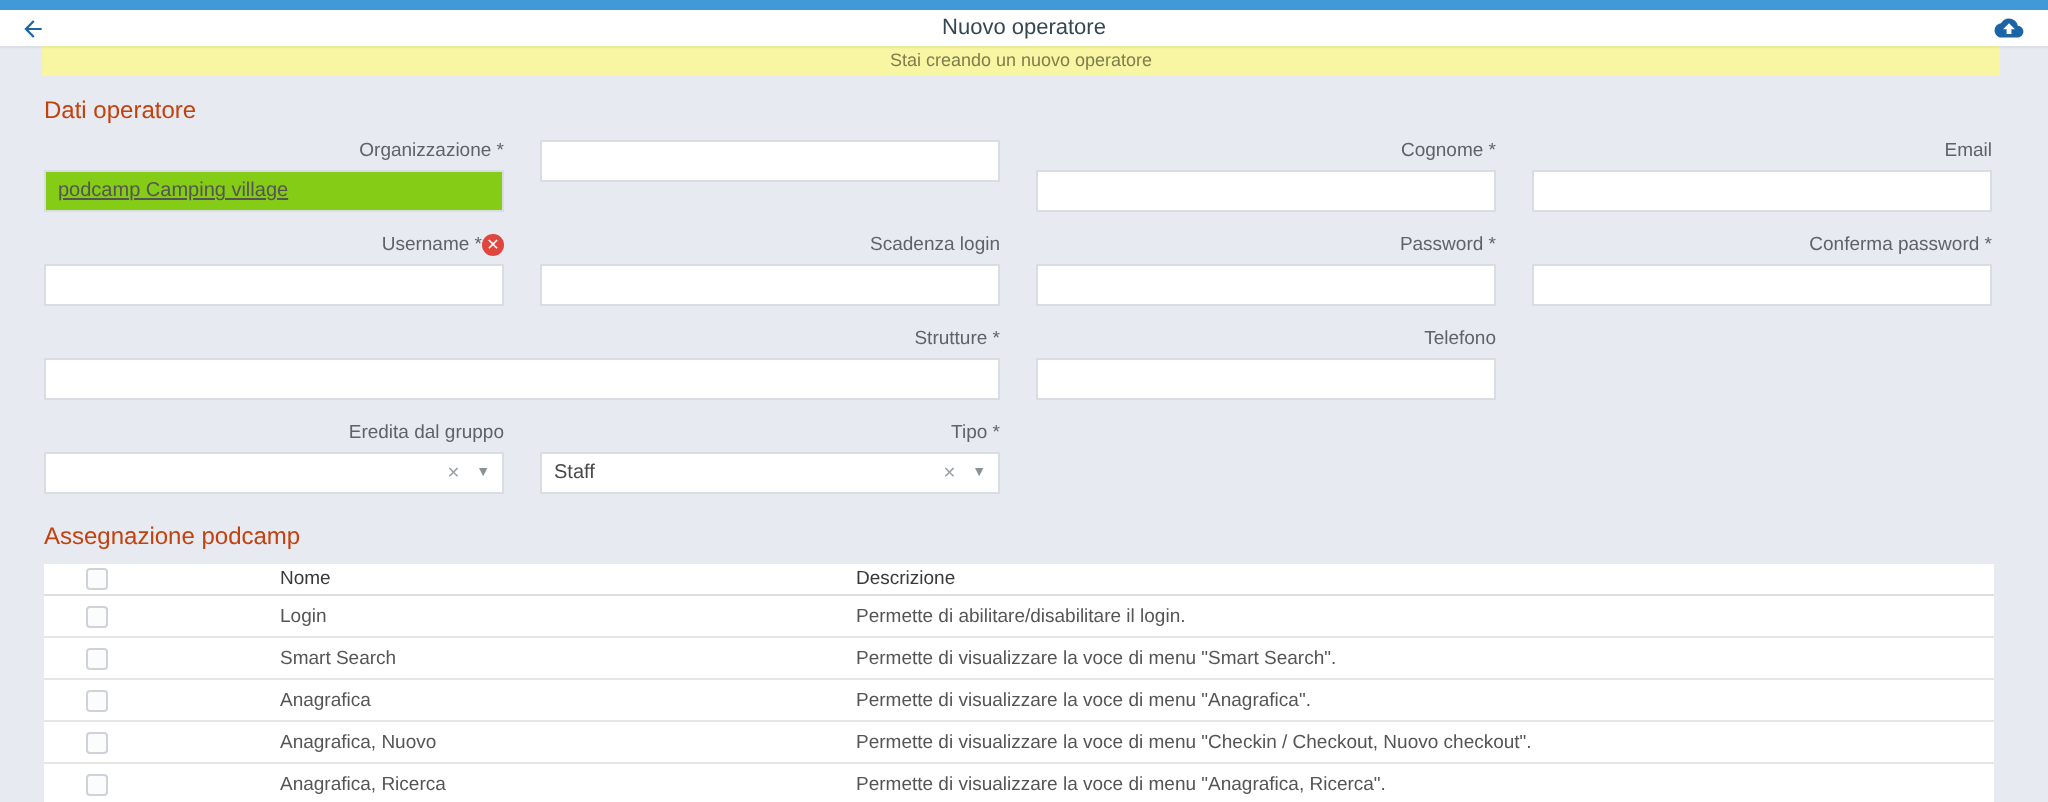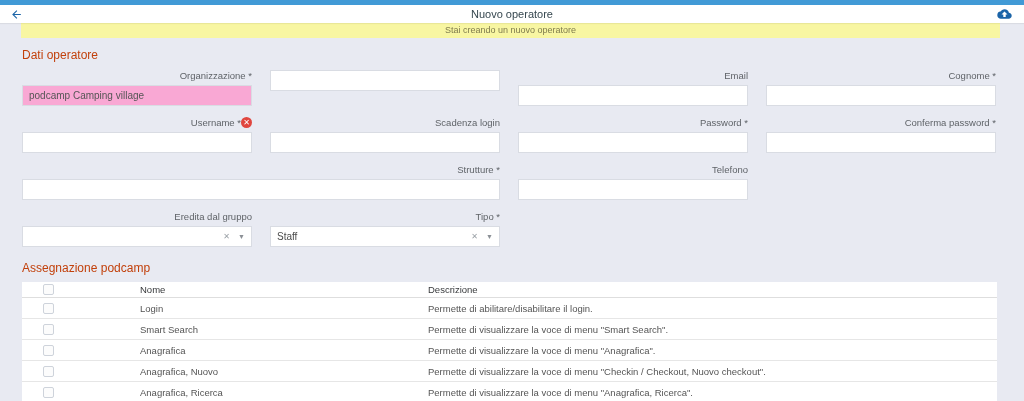--- a/index.html
+++ b/index.html
@@ -39,21 +39,21 @@
   .field.wide { width: 478px; }
   .field-label-row {
     display: flex; align-items: center; justify-content: flex-end;
     margin-bottom: 4px; height: 11px;
   }
   .field-label { font-size: 9.5px; color: #5f6368; white-space: nowrap; }
   .field input {
     width: 100%; height: 21px; border: 1px solid #d9dce3; background: #ffffff;
     font-family: inherit; font-size: 10px; color: #4a4a4a; padding: 0 6px; outline: none;
   }
-  .field input:disabled { background: #f9a8d4; color: #555; }
+  .field input:disabled { background: #84cc16; color: #555; text-decoration: underline; }
   .err-badge {
     width: 11px; height: 11px; border-radius: 50%; background: #e0453e;
     color: #ffffff; font-size: 8px; line-height: 11px; text-align: center;
     font-weight: bold; flex: 0 0 auto;
   }
   
   .selectbox {
     height: 21px; border: 1px solid #d9dce3; background: #ffffff;
     display: flex; align-items: center; padding: 0 6px; cursor: pointer;
   }
@@ -110,27 +110,27 @@
       <div class="field-label-row">
           <span class="field-label">Organizzazione *</span>
         </div>
       <input disabled="" value="podcamp Camping village" style="">
     </div>
     <div class="field">
       <input value="" style="">
     </div>
     <div class="field">
       <div class="field-label-row">
+          <span class="field-label">Cognome *</span>
+        </div>
+      <input value="" style="">
+    </div>
+    <div class="field">
+      <div class="field-label-row">
           <span class="field-label">Email</span>
-        </div>
-      <input value="" style="">
-    </div>
-    <div class="field">
-      <div class="field-label-row">
-          <span class="field-label">Cognome *</span>
         </div>
       <input value="" style="">
     </div>
   </div>
 
   <div class="form-row">
     <div class="field">
       <div class="field-label-row">
         <span class="field-label">Username *</span>
         <span class="err-badge">✕</span>

